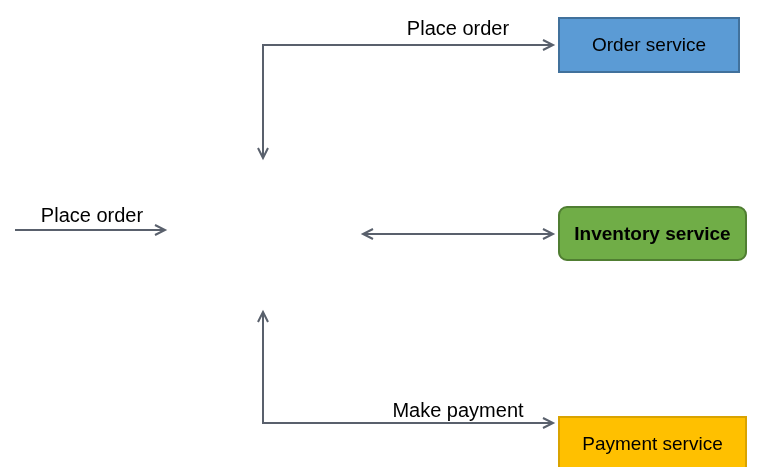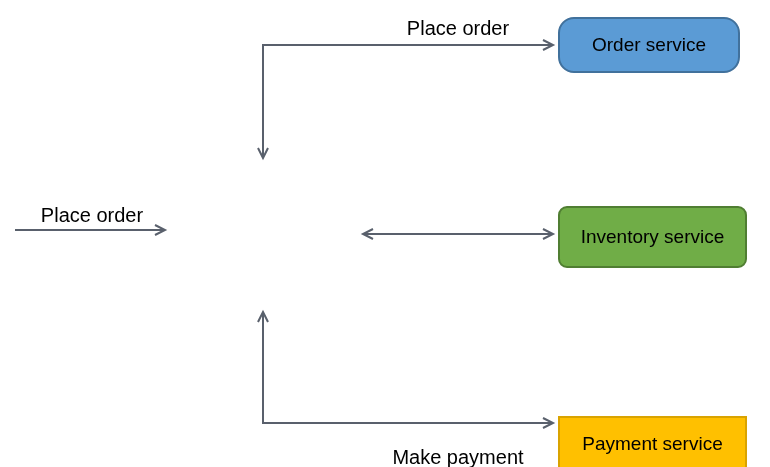--- a/index.html
+++ b/index.html
@@ -53,26 +53,27 @@
   }
   .node-saga {
     left: 170px; top: 161px;
     width: 188px; height: 148px;
     border-radius: 26px;
   }
   .node-saga .node-label { width: 140px; line-height: 1.25; }
   .node-order {
     left: 558px; top: 17px;
     width: 182px; height: 56px;
-    border-radius: 16px;
+    border-radius: 0;
   }
   .node-inventory {
     left: 558px; top: 206px;
-    width: 189px; height: 62px;
+    width: 189px; height: 55px;
     border-radius: 9px;
+    font-weight: bold;
   }
   .node-payment {
     left: 558px; top: 416px;
     width: 189px; height: 56px;
     border-radius: 0;
   }
 </style>
 </head>
 <body>
 
@@ -95,21 +96,21 @@
     <path class="edge-line" d="M 363 234 L 553 234" marker-start="url(#ah-start)" marker-end="url(#ah-end)"></path>
 
     <path class="edge-line" d="M 263 312 L 263 423 L 553 423" marker-start="url(#ah-start)" marker-end="url(#ah-end)"></path>
   </svg>
 
   <div class="edge-label" style="left:12px; top:207px;">Place order</div>
 
   <div class="edge-label" style="left:378px; top:20px;">Place order</div>
 
 
-  <div class="edge-label" style="left:378px; top:402px;margin-top:47px;">Make payment</div>
+  <div class="edge-label" style="left:378px; top:402px;">Make payment</div>
 
 
   <div class="node node-order" style="background-color: rgb(91, 155, 213); border-color: rgb(65, 113, 156);">
     <span class="node-label">Order service</span>
   </div>
 
   <div class="node node-inventory" style="background-color: rgb(112, 173, 71); border-color: rgb(80, 126, 50);">
     <span class="node-label">Inventory service</span>
   </div>
 

